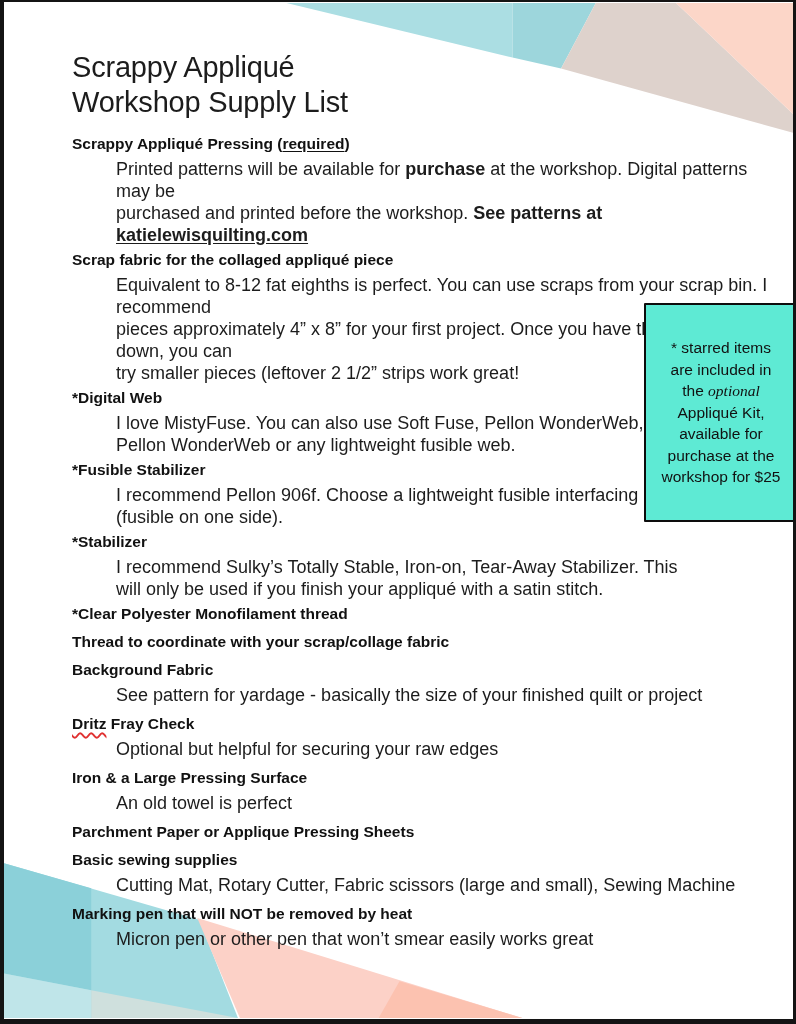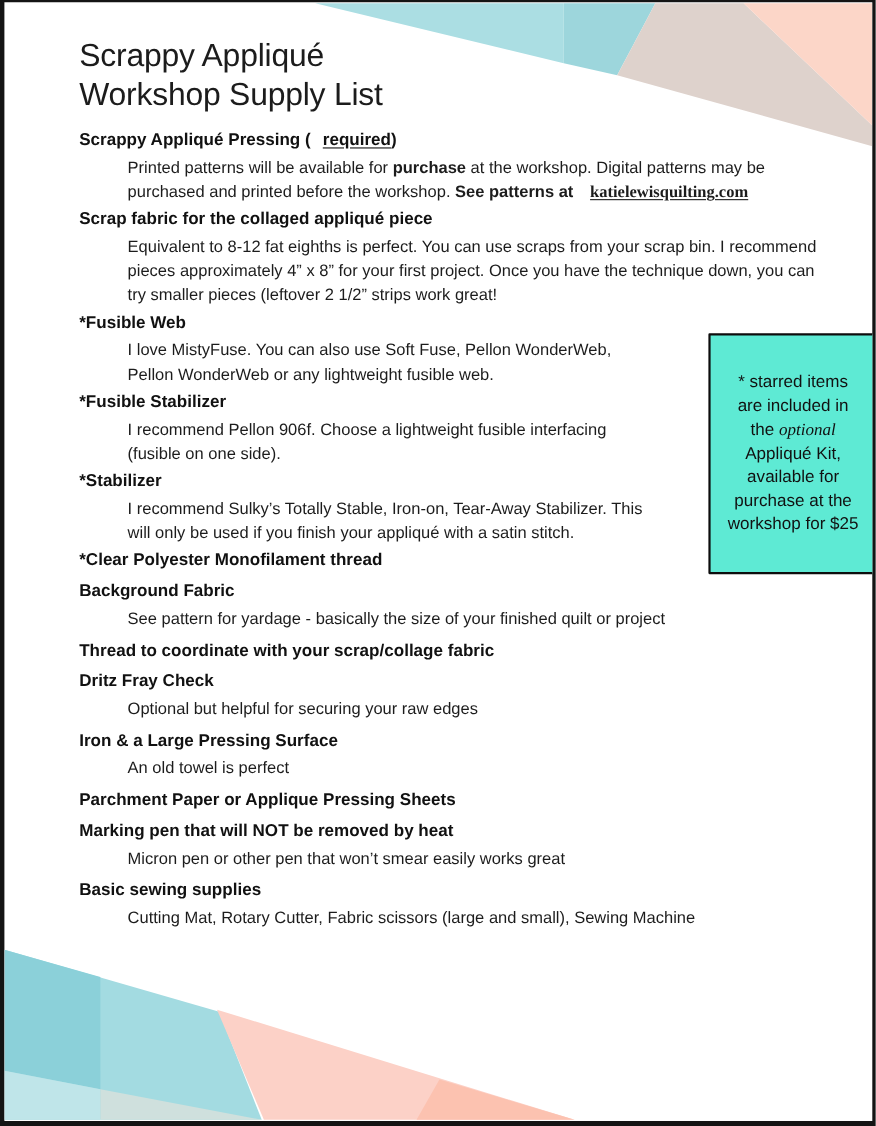--- a/index.html
+++ b/index.html
@@ -9,49 +9,50 @@
     box-sizing:border-box;
     background:#ffffff;
     border-style:solid;
     border-color:#141414;
     border-width:2px 3px 5px 4px;
     overflow:hidden;
     font-family:"Liberation Sans","DejaVu Sans",sans-serif;
     color:#1a1a1a;
   }
   .decor{position:absolute;left:0;top:0;width:100%;height:100%;pointer-events:none;}
-  .content{position:absolute;left:68px;top:32px;width:702px;}
+  .content{position:absolute;left:68px;top:48px;width:702px;}
   .t{white-space:pre-line;}
   .title{
     margin:0 0 14px 0;
     font-size:29px;line-height:35px;font-weight:400;
     color:#1c1c1c;letter-spacing:-0.2px;
   }
   section{margin:0;}
   .h{
     font-weight:700;font-size:15.5px;line-height:20px;color:#111;
     margin:4px 0 4px 0;
   }
   .h.sp{margin-top:8px;}
   .b{
-    font-size:15px;line-height:22px;color:#1c1c1c;
+    font-size:18px;line-height:22px;color:#1c1c1c;
     padding-left:44px;margin:0;
   }
   .b.tight{margin-top:1px;}
   .bold{font-weight:700;}
-  .u{text-decoration:underline;text-underline-offset:2px;margin-left:11px;}
+  .u{text-decoration:underline;text-underline-offset:2px;}
   .italic{font-style:italic;font-family:Liberation Serif, serif;}
   .misspell{
+    text-decoration:underline;
     text-decoration-style:wavy;
     text-decoration-color:#e03131;
     text-decoration-thickness:2px;
     text-underline-offset:3px;
     margin-top:19px;
   }
-  .link{cursor:pointer;font-family:Liberation Serif, serif;}
+  .link{cursor:pointer;}
   .kit-box{
     position:absolute;
     left:640px;top:301px;
     width:154px;height:219px;
     box-sizing:border-box;
     border:2px solid #0d0d0d;
     border-radius:1px;
     background:#5eead4;
     display:flex;align-items:center;justify-content:center;
     text-align:center;
@@ -91,21 +92,21 @@
     </section>
 
     <section>
       <div class="h">Scrap fabric for the collaged appliqué piece</div>
       <div class="b t">Equivalent to 8-12 fat eighths is perfect. You can use scraps from your scrap bin. I recommend
 pieces approximately 4” x 8” for your first project. Once you have the technique down, you can
 try smaller pieces (leftover 2 1/2” strips work great!</div>
     </section>
 
     <section>
-      <div class="h">*Fusible Web</div>
+      <div class="h">*Digital Web</div>
       <div class="b t">I love MistyFuse. You can also use Soft Fuse, Pellon WonderWeb,
 Pellon WonderWeb or any lightweight fusible web.</div>
     </section>
 
     <section>
       <div class="h">*Fusible Stabilizer</div>
       <div class="b t">I recommend Pellon 906f. Choose a lightweight fusible interfacing
 (fusible on one side).</div>
     </section>
 
@@ -113,50 +114,50 @@
       <div class="h">*Stabilizer</div>
       <div class="b t">I recommend Sulky’s Totally Stable, Iron-on, Tear-Away Stabilizer. This
 will only be used if you finish your appliqué with a satin stitch.</div>
     </section>
 
     <section>
       <div class="h">*Clear Polyester Monofilament thread</div>
     </section>
 
     <section>
-      <div class="h sp">Background Fabric</div>
-      <div class="b t">See pattern for yardage - basically the size of your finished quilt or project</div>
+      <div class="h sp">Thread to coordinate with your scrap/collage fabric</div>
     </section>
 
     <section>
-      <div class="h sp">Thread to coordinate with your scrap/collage fabric</div>
+      <div class="h sp">Background Fabric</div>
+      <div class="b t">See pattern for yardage - basically the size of your finished quilt or project</div>
     </section>
 
     <section>
       <div class="h sp"><span class="t misspell">Dritz</span><span class="t"> Fray Check</span></div>
       <div class="b t">Optional but helpful for securing your raw edges</div>
     </section>
 
     <section>
       <div class="h sp">Iron &amp; a Large Pressing Surface</div>
       <div class="b t">An old towel is perfect</div>
     </section>
 
     <section>
       <div class="h sp">Parchment Paper or Applique Pressing Sheets</div>
     </section>
 
     <section>
-      <div class="h sp">Marking pen that will NOT be removed by heat</div>
-      <div class="b t">Micron pen or other pen that won’t smear easily works great</div>
+      <div class="h sp">Basic sewing supplies</div>
+      <div class="b t tight">Cutting Mat, Rotary Cutter, Fabric scissors (large and small), Sewing Machine</div>
     </section>
 
     <section>
-      <div class="h sp">Basic sewing supplies</div>
-      <div class="b t tight">Cutting Mat, Rotary Cutter, Fabric scissors (large and small), Sewing Machine</div>
+      <div class="h sp">Marking pen that will NOT be removed by heat</div>
+      <div class="b t">Micron pen or other pen that won’t smear easily works great</div>
     </section>
 
   </div>
 
   <div class="kit-box">
     <div><span class="t">* starred items
 are included in
 the </span><span class="t italic">optional</span><span class="t">
 Appliqué Kit,
 available for

